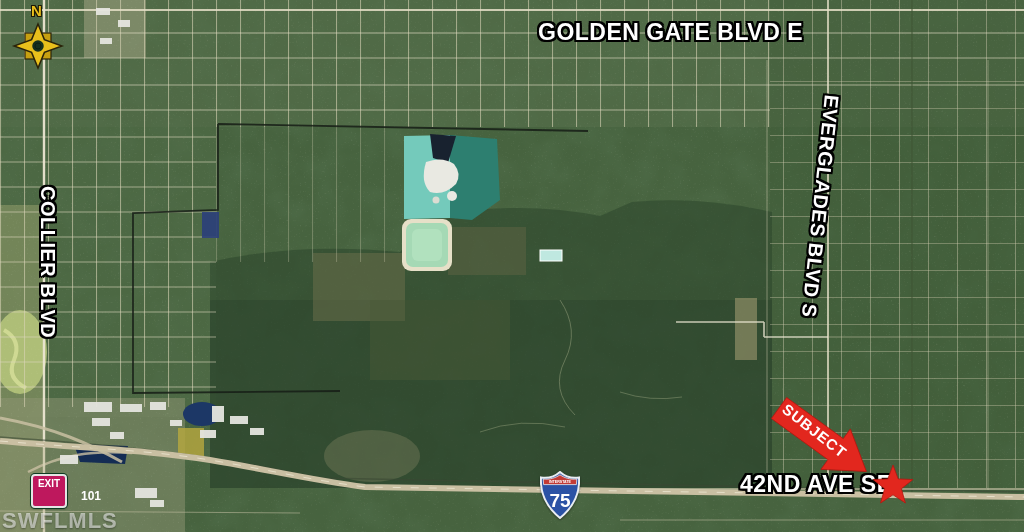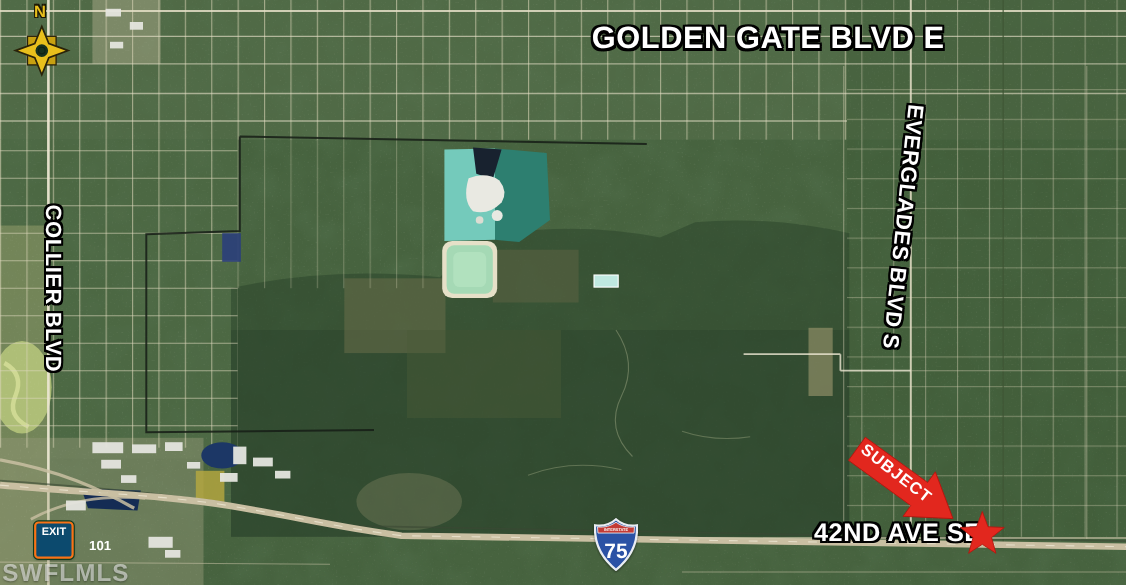--- a/index.html
+++ b/index.html
@@ -9,35 +9,35 @@
     background:#47633f;
   }
   .stage svg{display:block;}
   #map-art{position:absolute;left:0;top:0;}
   .maplabel{
     position:absolute;color:#fff;font-weight:900;white-space:nowrap;
     text-shadow:-2px -2px 0 #000,2px -2px 0 #000,-2px 2px 0 #000,2px 2px 0 #000,
                 -2px 0 0 #000,2px 0 0 #000,0 -2px 0 #000,0 2px 0 #000;
     letter-spacing:.5px;line-height:1;
   }
-  .lbl-golden{left:538px;top:21px;font-size:28px;}
+  .lbl-golden{left:538px;top:21px;font-size:23px;}
   .lbl-collier{left:58px;top:186px;font-size:20px;transform:rotate(90deg);transform-origin:0 0;}
   .lbl-everglades{left:842px;top:96px;font-size:20px;transform:rotate(96deg);transform-origin:0 0;}
   .lbl-42nd{left:740px;top:473px;font-size:23px;}
   .lbl-subject{
     position:absolute;left:789px;top:401px;color:#fff;font-weight:900;font-size:15px;
     letter-spacing:1px;transform:rotate(38deg);transform-origin:0 0;white-space:nowrap;line-height:1;
   }
   .lbl-north{
     position:absolute;left:31px;top:3px;color:#e8bf1c;font-weight:900;font-size:15px;line-height:1;
     text-shadow:-1px -1px 0 #1d1704,1px -1px 0 #1d1704,-1px 1px 0 #1d1704,1px 1px 0 #1d1704;
   }
   .exit-sign{
     position:absolute;left:31px;top:474px;width:32px;padding:2px 0 3px 0;
-    background:#0c4a6e;border:2px solid #f97316;border-radius:4px;
+    background:#be185d;border:2px solid #e5e5e5;border-radius:4px;
     box-shadow:0 0 0 1px #0d3b20, 0 1px 2px rgba(0,0,0,.5);
     color:#fff;font-weight:900;text-align:center;line-height:1.15;
   }
   .exit-sign .l1{font-size:10px;}
   .exit-sign .l2{font-size:12px;padding-left:48px;}
   .watermark{
     position:absolute;left:2px;top:508px;font-size:22px;font-weight:700;
     color:rgba(255,255,255,.55);letter-spacing:1px;
     text-shadow:0 1px 2px rgba(0,0,0,.35);
   }

